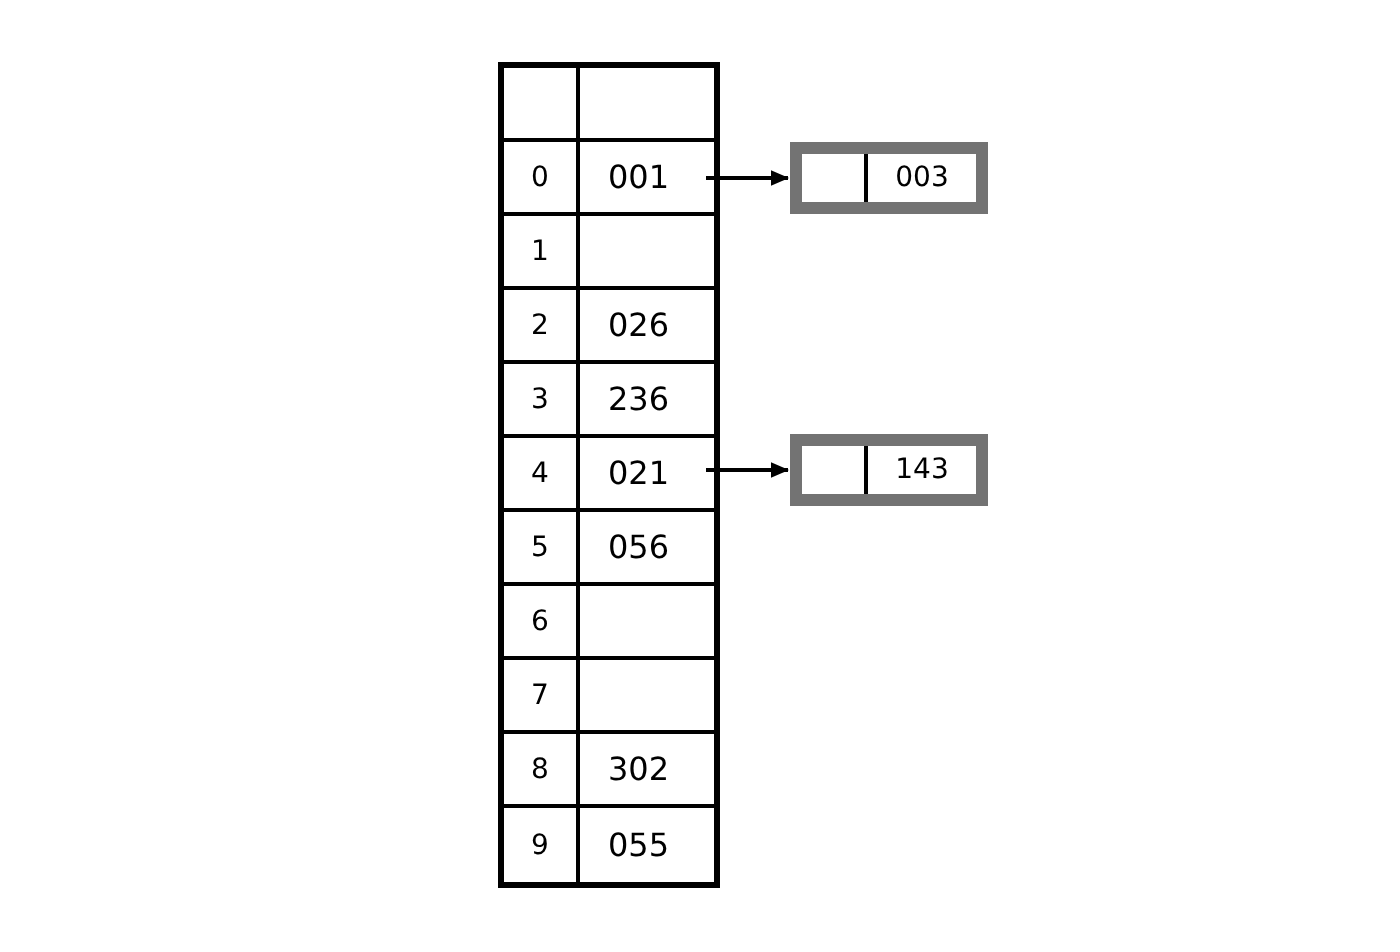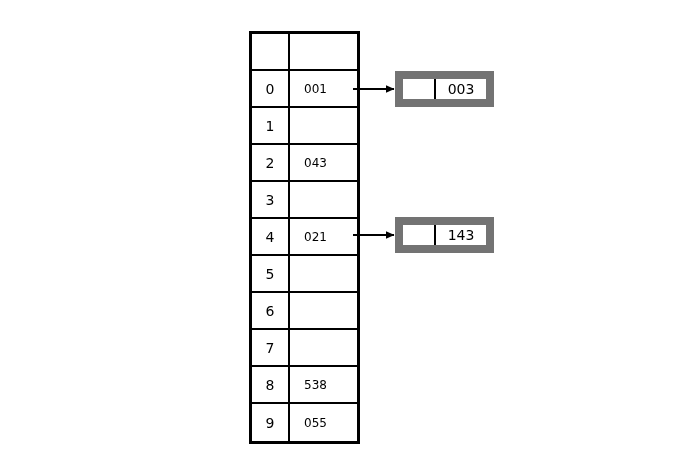--- a/index.html
+++ b/index.html
@@ -55,34 +55,34 @@
     font-size: 14px;
     line-height: 1;
   }
   .cell-value {
     flex: 1 1 auto;
     box-sizing: border-box;
     display: flex;
     align-items: center;
     justify-content: flex-start;
     padding-left: 14px;
-    font-size: 12px;
+    font-size: 16px;
     line-height: 1;
   }
   .row-header .cell-index,
   .row-header .cell-value {
     font-size: 14px;
   }
 
   
   .chain-node {
     position: absolute;
     width: 99px;
     height: 36px;
-    border: 8px solid #737373;
+    border: 6px solid #737373;
     box-sizing: border-box;
     display: flex;
     background: #ffffff;
   }
   .node-ptr {
     width: 33px;
     box-sizing: border-box;
     border-right: 2px solid #000000;
   }
   .node-val {
@@ -125,48 +125,50 @@
       <div class="cell-value">001</div>
     </div>
 
     <div class="table-row">
       <div class="cell-index">1</div>
       <div class="cell-value"></div>
     </div>
 
     <div class="table-row">
       <div class="cell-index">2</div>
-      <div class="cell-value">043</div>
+      <div class="cell-value">026</div>
     </div>
 
     <div class="table-row">
       <div class="cell-index">3</div>
+      <div class="cell-value">236</div>
     </div>
 
     <div class="table-row">
       <div class="cell-index">4</div>
       <div class="cell-value">021</div>
     </div>
 
     <div class="table-row">
       <div class="cell-index">5</div>
+      <div class="cell-value">056</div>
     </div>
 
     <div class="table-row">
       <div class="cell-index">6</div>
     </div>
 
     <div class="table-row">
       <div class="cell-index">7</div>
       <div class="cell-value"></div>
     </div>
 
     <div class="table-row">
       <div class="cell-index">8</div>
-      <div class="cell-value">538</div>
+      <div class="cell-value">302</div>
     </div>
 
     <div class="table-row">
       <div class="cell-index">9</div>
       <div class="cell-value">055</div>
     </div>
 
   </div>
 
   <svg class="arrow-layer" width="700" height="476" viewBox="0 0 700 476">

